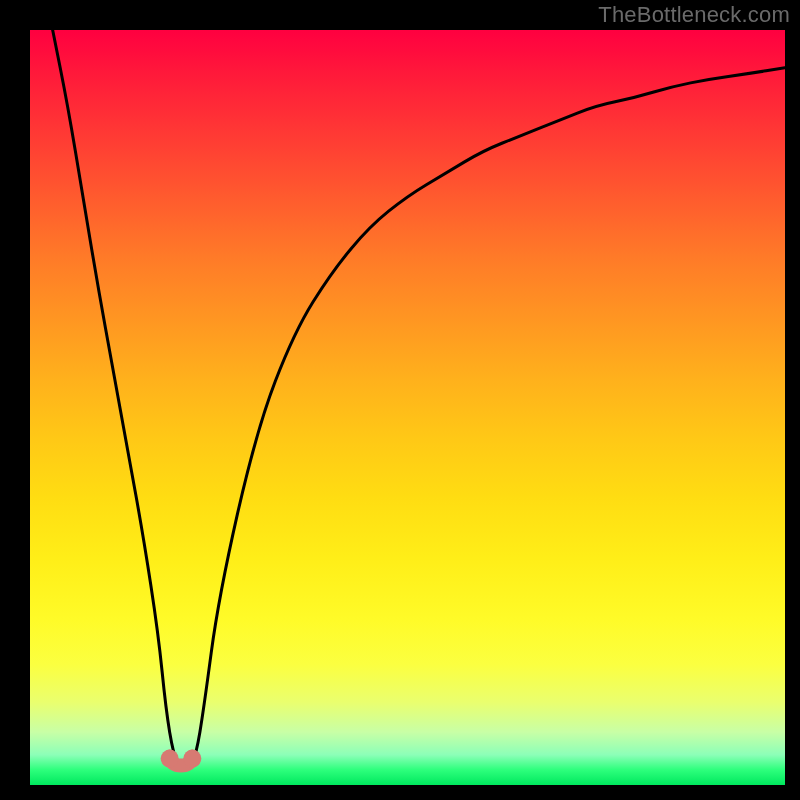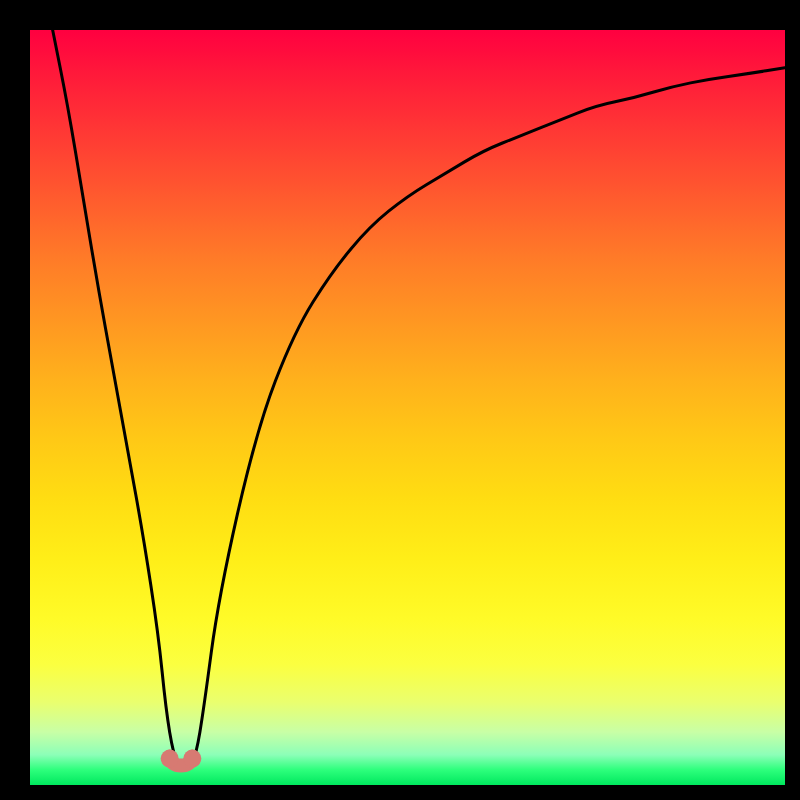--- a/index.html
+++ b/index.html
@@ -66,20 +66,21 @@
     left: 0;
     top: 0;
     width: 100%;
     height: 100%;
   }
 </style>
 </head>
 <body>
 
 <div class="frame">
+  <div class="watermark">TheBottleneck.com</div>
   <div class="plot-area">
     <div class="gradient-bg"></div>
     <svg class="curves" viewBox="0 0 755 755" preserveAspectRatio="none">
       <path id="curve-path" fill="none" stroke="#000" stroke-width="3" stroke-linejoin="round" stroke-linecap="round" d="M 22.65 0 Q 22.65 0 30.2 37.75 Q 37.75 75.5 45.300000000000004 120.80000000000001 Q 52.85000000000001 166.10000000000002 60.400000000000006 211.4 Q 67.95 256.7 75.5 298.22499999999997 Q 83.05 339.74999999999994 90.6 381.275 Q 98.15 422.8 105.7 464.32500000000005 Q 113.25 505.85 120.80000000000001 554.925 Q 128.35000000000002 604 132.125 641.75 Q 135.9 679.5 139.675 702.15 Q 143.45 724.8 147.225 732.3499999999999 Q 151 739.9 154.77499999999998 739.9 Q 158.54999999999998 739.9 162.325 732.3499999999999 Q 166.1 724.8 169.875 702.15 Q 173.65 679.5 181.2 622.875 Q 188.75 566.25 207.625 483.20000000000005 Q 226.5 400.15000000000003 245.375 351.07500000000005 Q 264.25 302 283.125 271.79999999999995 Q 302 241.5999999999999 320.875 218.94999999999993 Q 339.75 196.29999999999995 358.625 181.2 Q 377.5 166.10000000000002 396.375 154.77499999999998 Q 415.25000000000006 143.44999999999993 434.125 132.125 Q 453 120.80000000000007 471.875 113.25000000000006 Q 490.75 105.70000000000005 509.625 98.15000000000003 Q 528.5 90.60000000000002 547.375 83.05000000000001 Q 566.25 75.5 585.125 71.72499999999997 Q 604 67.94999999999993 622.875 62.287499999999966 Q 641.75 56.625 660.625 52.849999999999966 Q 679.5 49.07499999999993 698.375 46.43249999999995 Q 717.25 43.789999999999964 736.125 40.76999999999998 T 755 37.75"></path>
       <g id="markers-group">
           <path d="M 139.675 726.575 C 139.675 738.575 162.325 738.575 162.325 726.575" fill="none" stroke="#d77a72" stroke-width="14" stroke-linecap="round"></path>
           <circle cx="139.675" cy="728.575" r="9" fill="#d77a72"></circle>
           <circle cx="162.325" cy="728.575" r="9" fill="#d77a72"></circle>
         </g>
     </svg>

